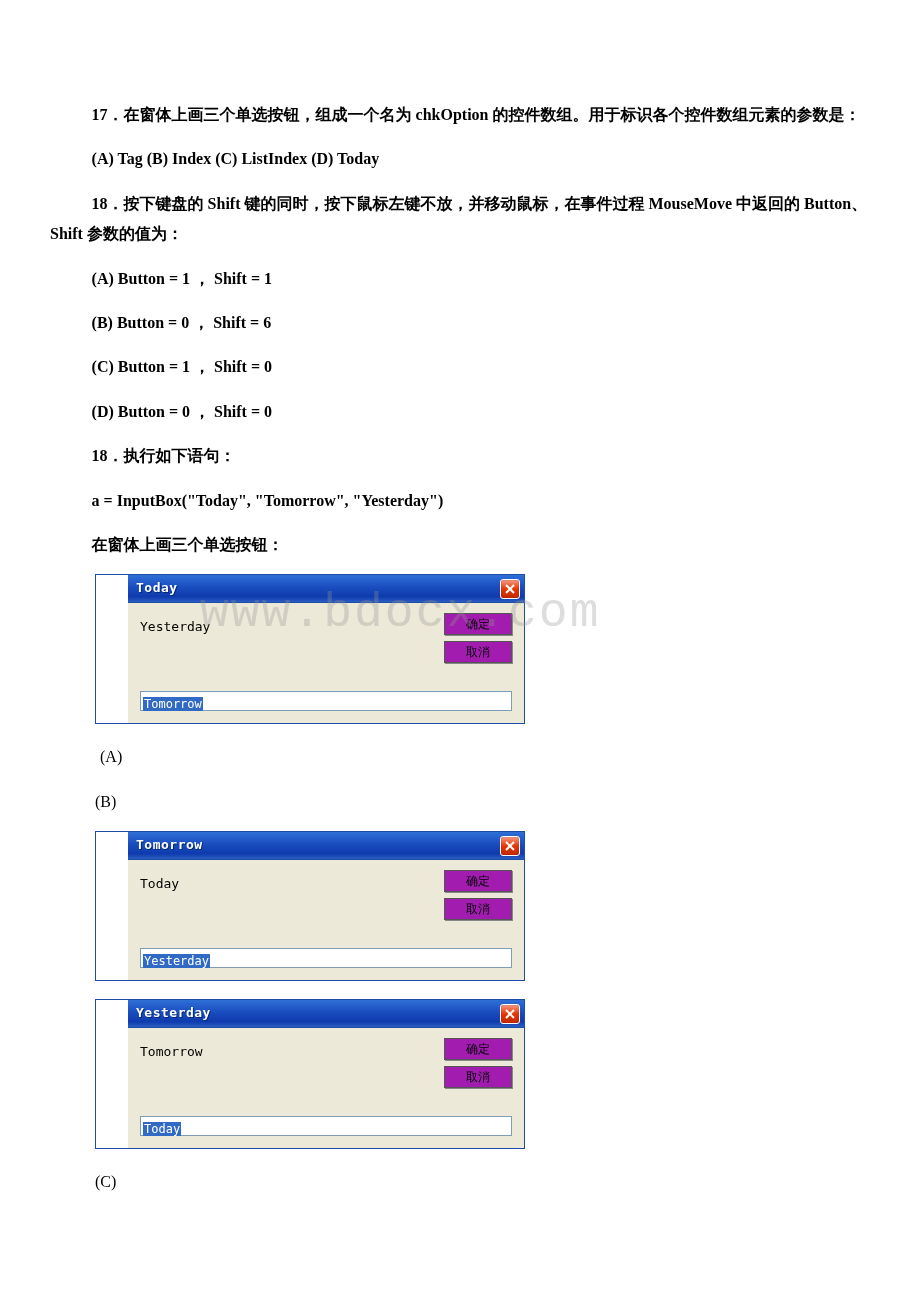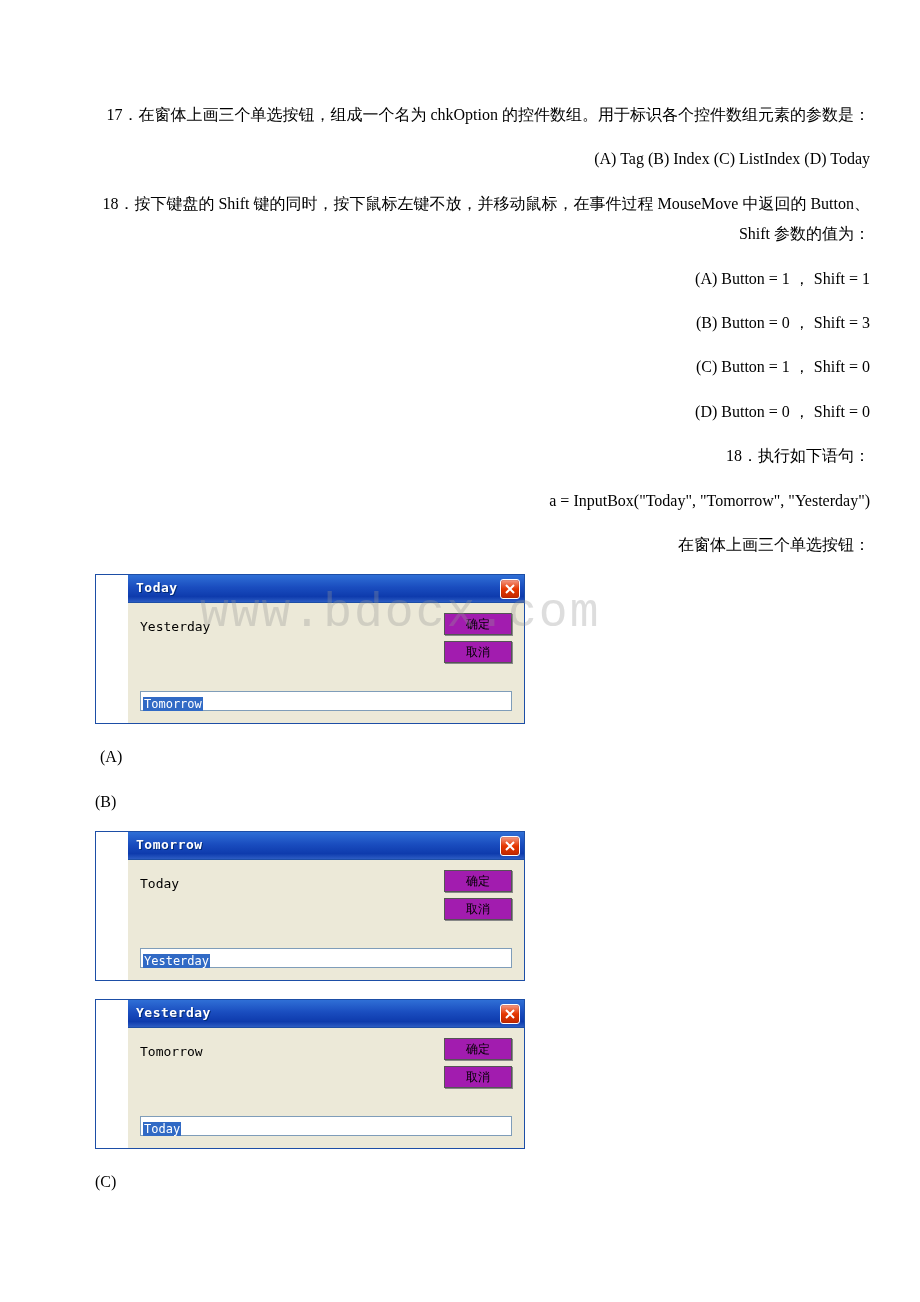--- a/index.html
+++ b/index.html
@@ -8,21 +8,22 @@
       background: #fff;
       font-family: "SimSun", "Times New Roman", serif;
       font-size: 16px;
       color: #000;
       line-height: 1.9;
       padding: 100px 50px 50px 50px;
       position: relative;
     }
     .para {
       margin-bottom: 14px;
-      text-align: right;
+      text-align: left;
+      font-weight: bold;
     }
     .indent {
       text-indent: 2.6em;
     }
     .dialog {
       margin-left: 45px;
       margin-bottom: 18px;
       width: 430px;
       border: 1px solid #1d4ea6;
       font-family: "SimSun", monospace;
@@ -129,21 +130,21 @@
     }
   </style>
 </head>
 <body>
 
 <div class="para indent"><span>17．在窗体上画三个单选按钮，组成一个名为 chkOption 的控件数组。用于标识各个控件数组元素的参数是：</span></div>
 <div class="para indent"><span>(A) Tag (B) Index (C) ListIndex (D) Today</span></div>
 
 <div class="para indent"><span>18．按下键盘的 Shift 键的同时，按下鼠标左键不放，并移动鼠标，在事件过程 MouseMove 中返回的 Button、Shift 参数的值为：</span></div>
 <div class="para indent"><span>(A) Button = 1 ， Shift = 1</span></div>
-<div class="para indent"><span>(B) Button = 0 ， Shift = 3</span></div>
+<div class="para indent"><span>(B) Button = 0 ， Shift = 6</span></div>
 <div class="para indent"><span>(C) Button = 1 ， Shift = 0</span></div>
 <div class="para indent"><span>(D) Button = 0 ， Shift = 0</span></div>
 
 <div class="para indent"><span>18．执行如下语句：</span></div>
 <div class="para indent"><span>a = InputBox("Today", "Tomorrow", "Yesterday")</span></div>
 <div class="para indent"><span>在窗体上画三个单选按钮：</span></div>
 
 <div class="dialog">
   <div class="titlebar">
     <span class="title-text">Today</span>

